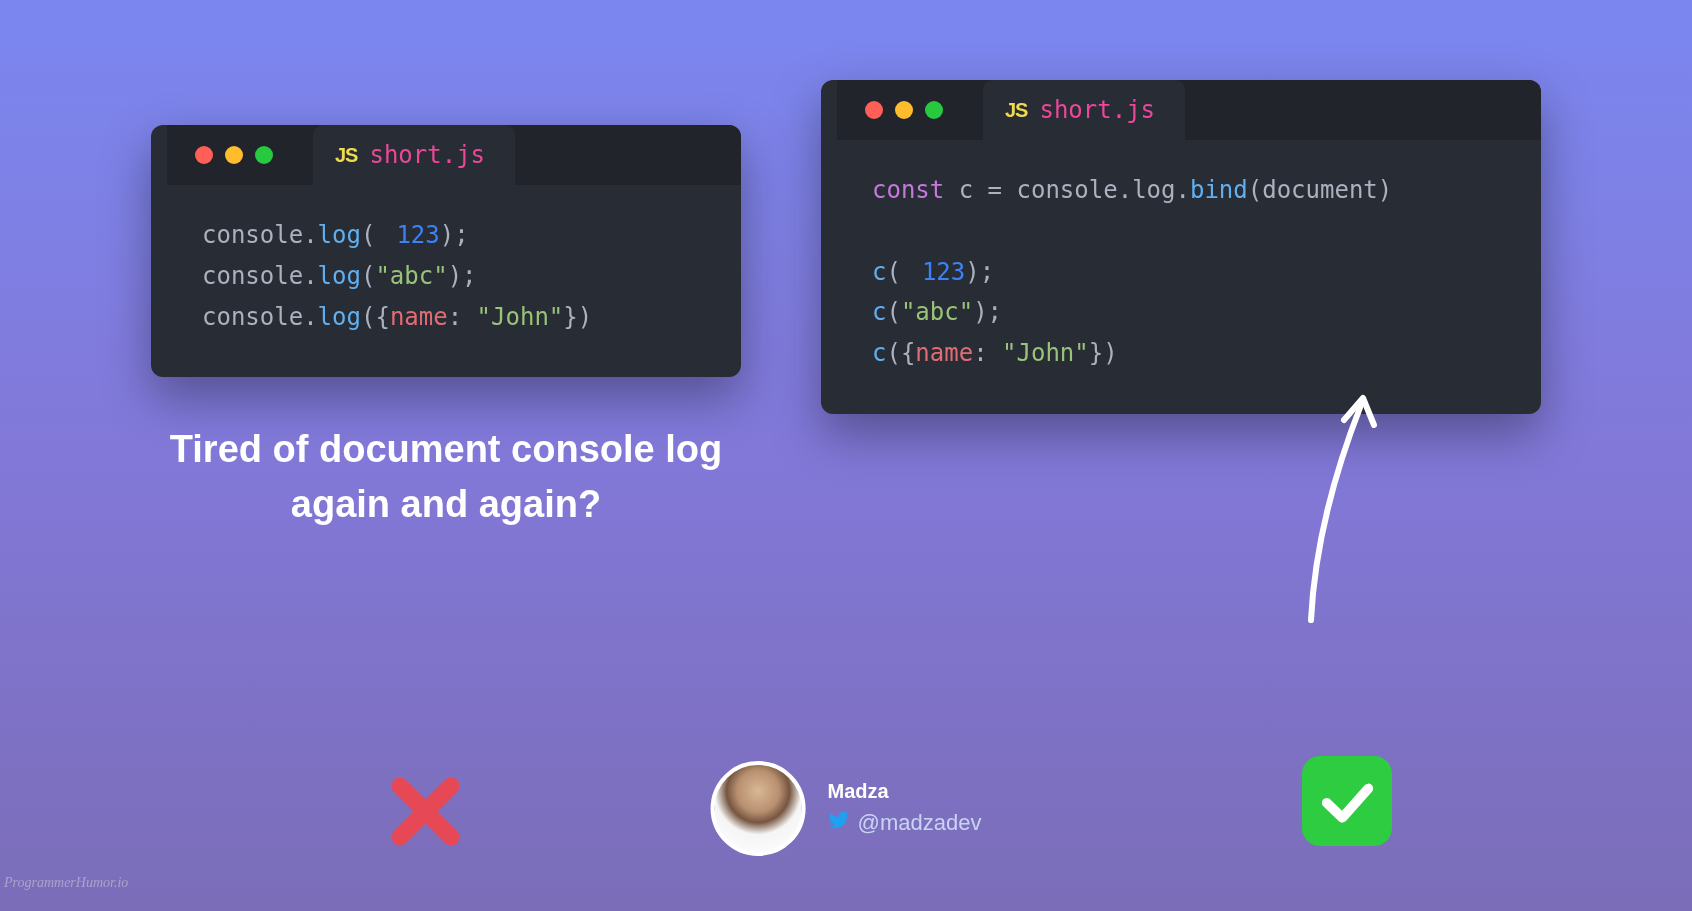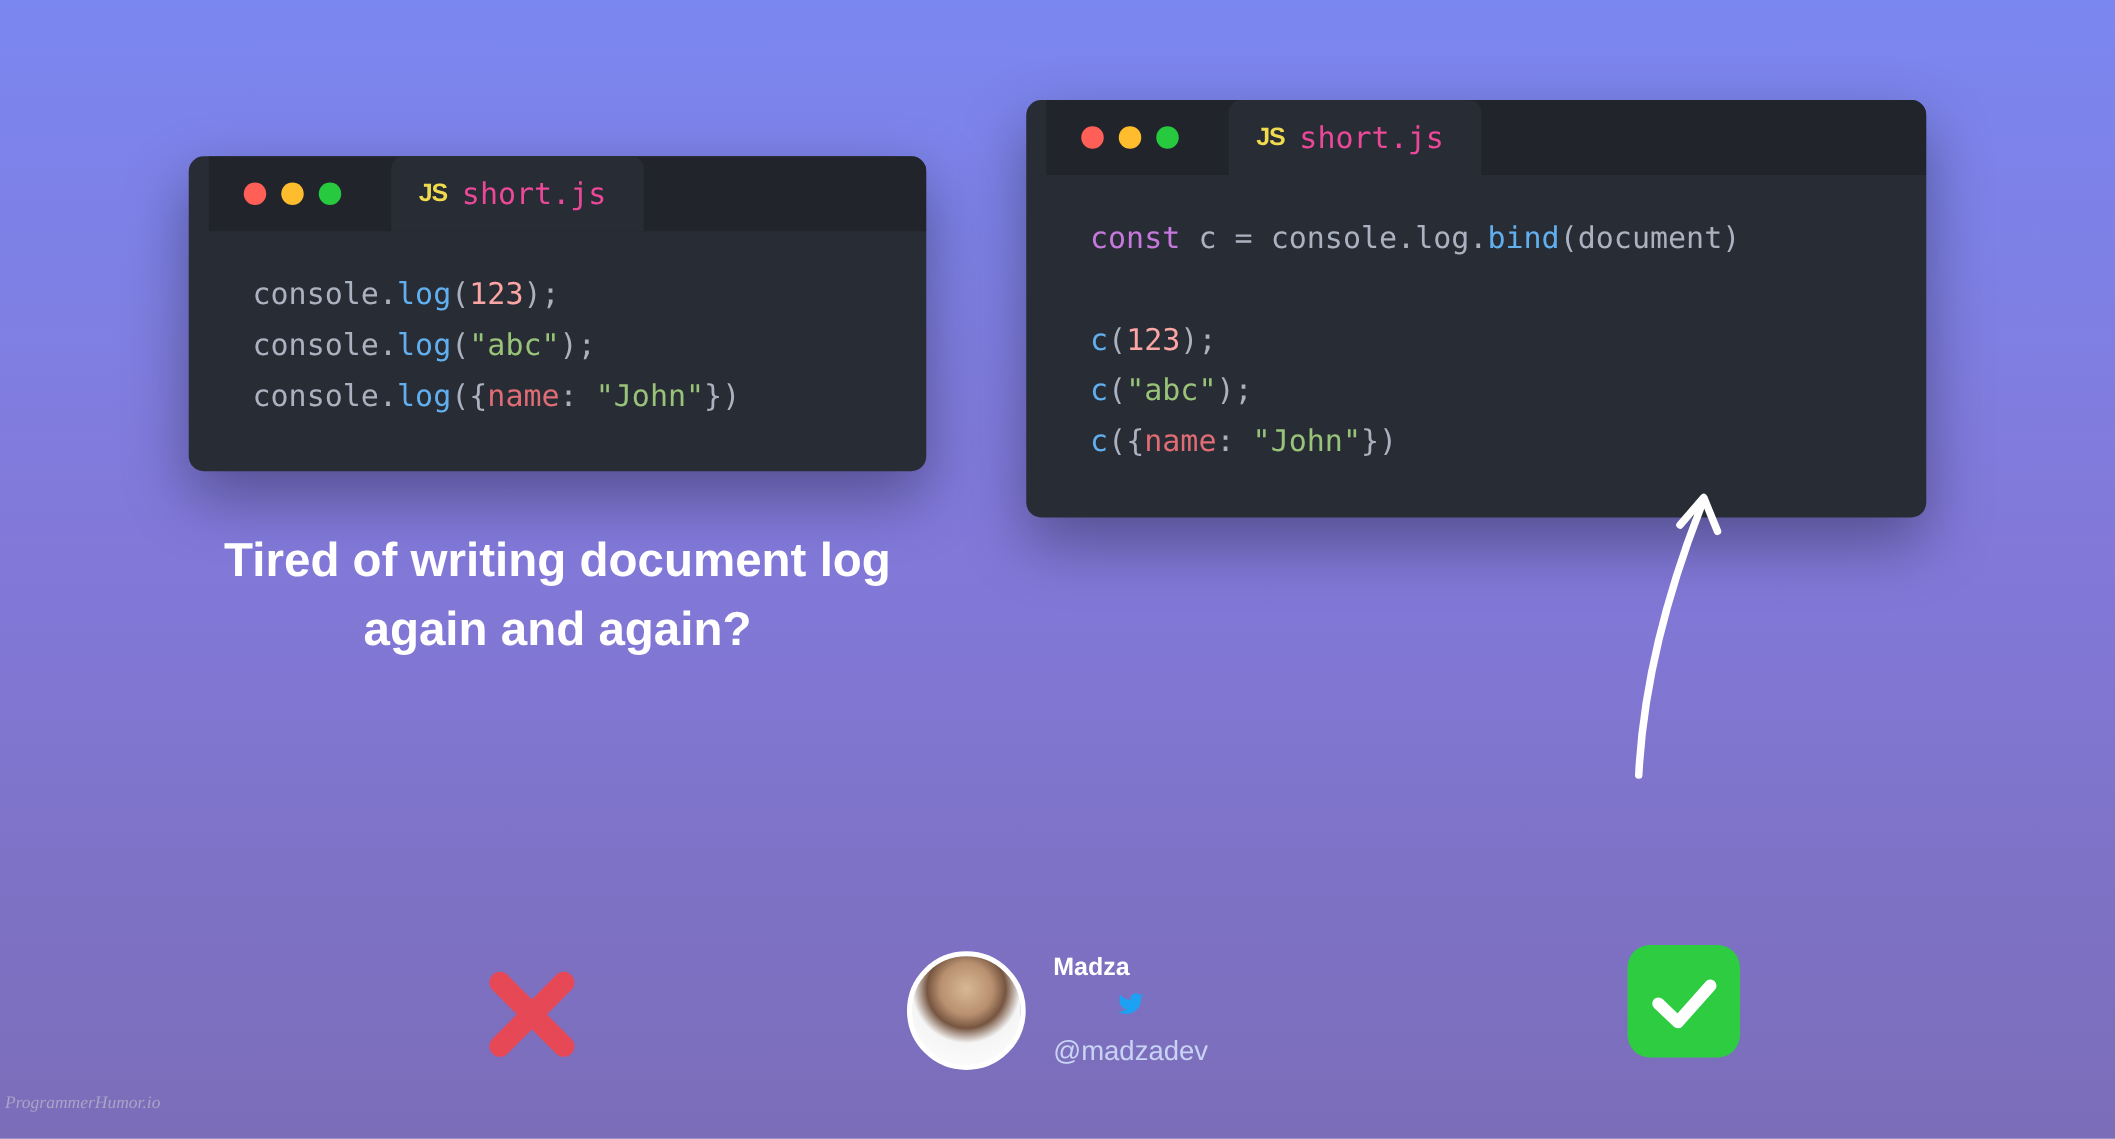--- a/index.html
+++ b/index.html
@@ -89,21 +89,21 @@
       padding: 30px 35px 40px;
       font-family: 'Menlo', 'Consolas', monospace;
       font-size: 24px;
       line-height: 1.7;
       color: #abb2bf;
       white-space: pre;
     }
     .c-default { color: #abb2bf; }
     .c-keyword { color: #c678dd; }
     .c-func { color: #61afef; }
-    .c-num { color: #fca5a5; }
+    .c-num { color: #3b82f6; margin-left: 21px; }
     .c-str { color: #98c379; }
     .c-prop { color: #e06c75; }
     .caption {
       color: #ffffff;
       font-size: 38px;
       font-weight: 800;
       text-align: center;
       margin-top: 45px;
       line-height: 1.45;
       font-family: 'Comic Sans MS', 'Marker Felt', sans-serif;
@@ -160,21 +160,20 @@
       color: #ffffff;
       font-size: 20px;
       font-weight: 700;
     }
     .author-handle {
       color: #c9d4f5;
       font-size: 22px;
       display: flex;
       align-items: center;
       gap: 8px;
-      flex-direction: column;
     }
     .twitter-icon {
       color: #1da1f2;
     }
     .watermark {
       position: absolute;
       bottom: 20px;
       left: 4px;
       color: rgba(200,200,210,0.6);
       font-size: 14px;
@@ -198,21 +197,21 @@
         </div>
         <div class="tab">
           <span class="js-badge">JS</span>
           <span class="tab-name">short.js</span>
         </div>
       </div>
       <div class="code"><span class="c-default">console</span><span class="c-default">.</span><span class="c-func">log</span><span class="c-default">(</span><span class="c-num">123</span><span class="c-default">);</span>
 <span class="c-default">console</span><span class="c-default">.</span><span class="c-func">log</span><span class="c-default">(</span><span class="c-str">"abc"</span><span class="c-default">);</span>
 <span class="c-default">console</span><span class="c-default">.</span><span class="c-func">log</span><span class="c-default">({</span><span class="c-prop">name</span><span class="c-default">: </span><span class="c-str">"John"</span><span class="c-default">})</span></div>
     </div>
-    <div class="caption" style="white-space:pre-line;">Tired of writing document log
+    <div class="caption" style="white-space:pre-line;">Tired of document console log
 again and again?</div>
   </div>
 
   <div class="column">
     <div class="editor editor-right">
       <div class="titlebar">
         <div class="traffic">
           <div class="dot dot-red"></div>
           <div class="dot dot-yellow"></div>
           <div class="dot dot-green"></div>

